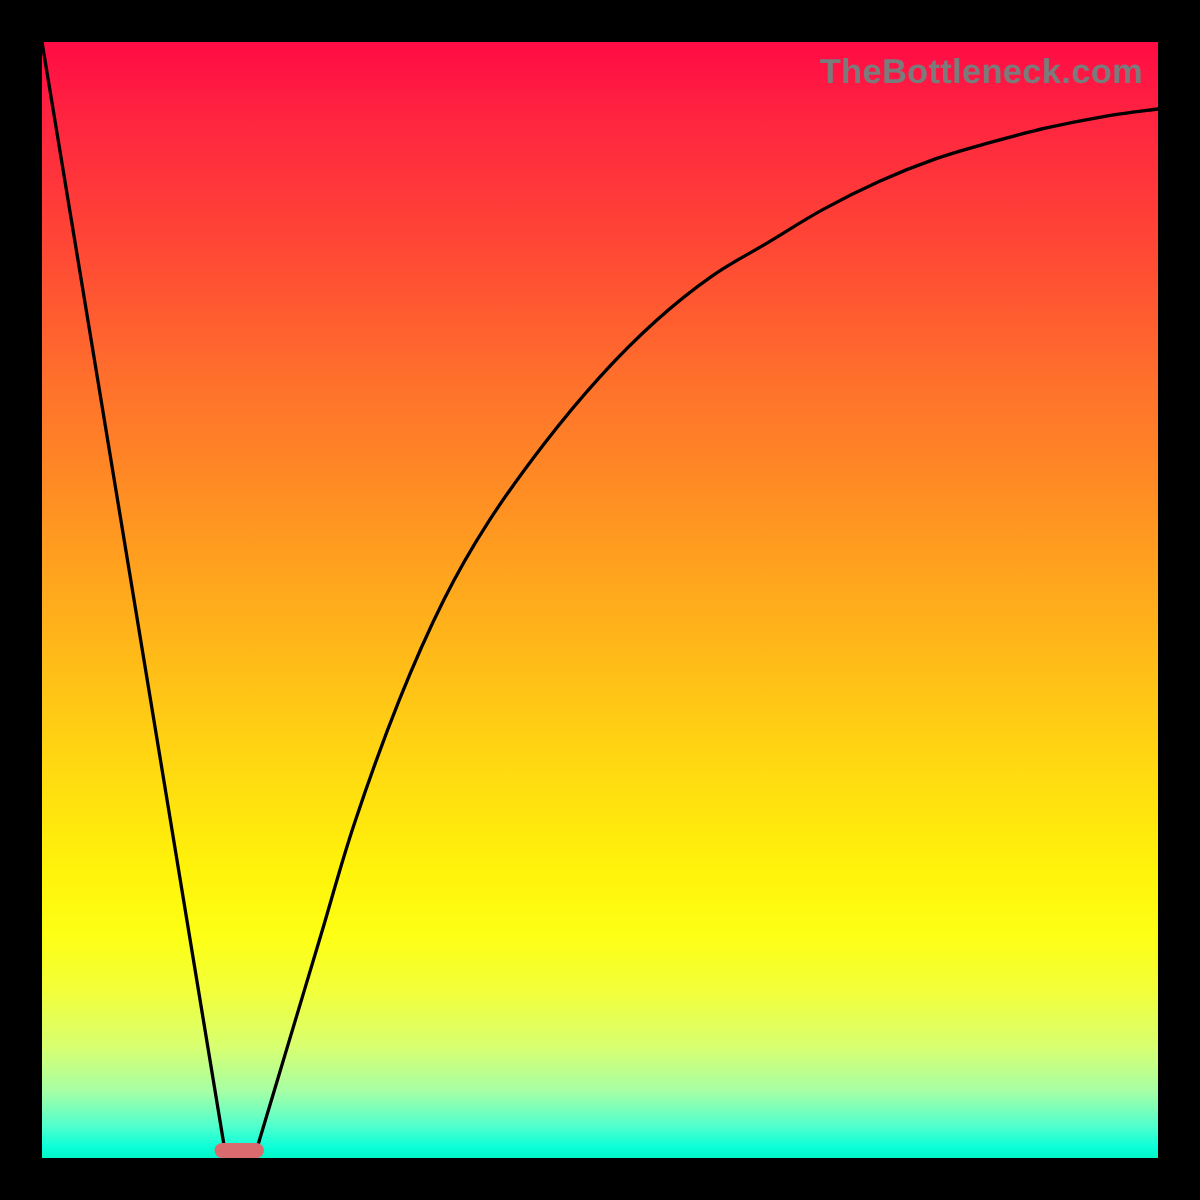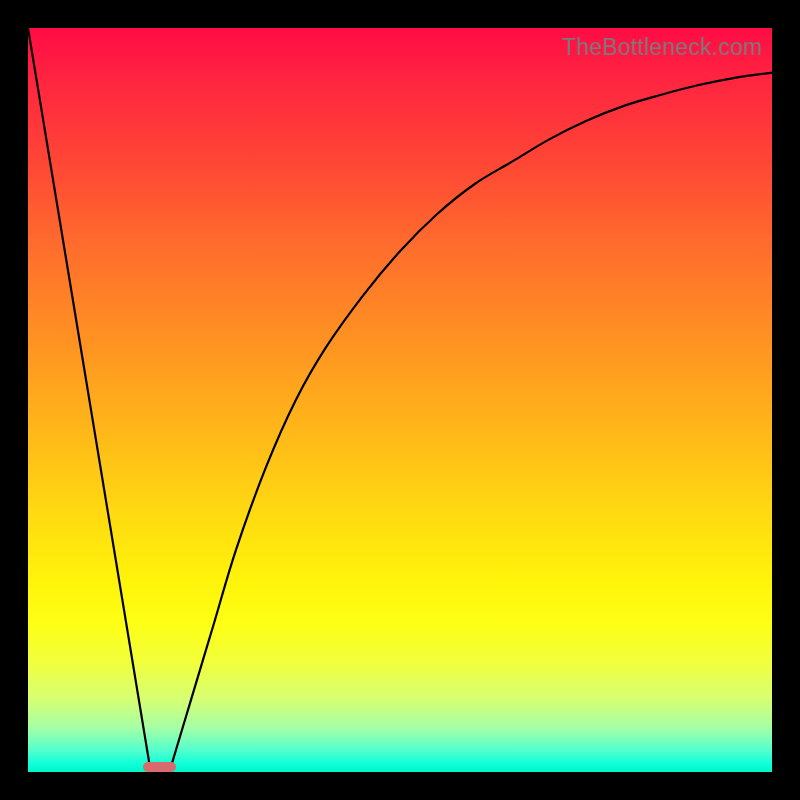--- a/index.html
+++ b/index.html
@@ -40,21 +40,21 @@
       #0cffd9 99%,
       #00f5c8 100%
     );
   }
   .watermark {
     position: absolute;
     top: 6px;
     right: 10px;
     color: #7b7b7b;
     font-size: 23px;
-    font-weight: 400;
+    font-weight: 700;
     letter-spacing: 0.2px;
     user-select: none;
   }
   svg.curve {
     position: absolute;
     left: 0;
     top: 0;
     width: 744px;
     height: 744px;
   }

